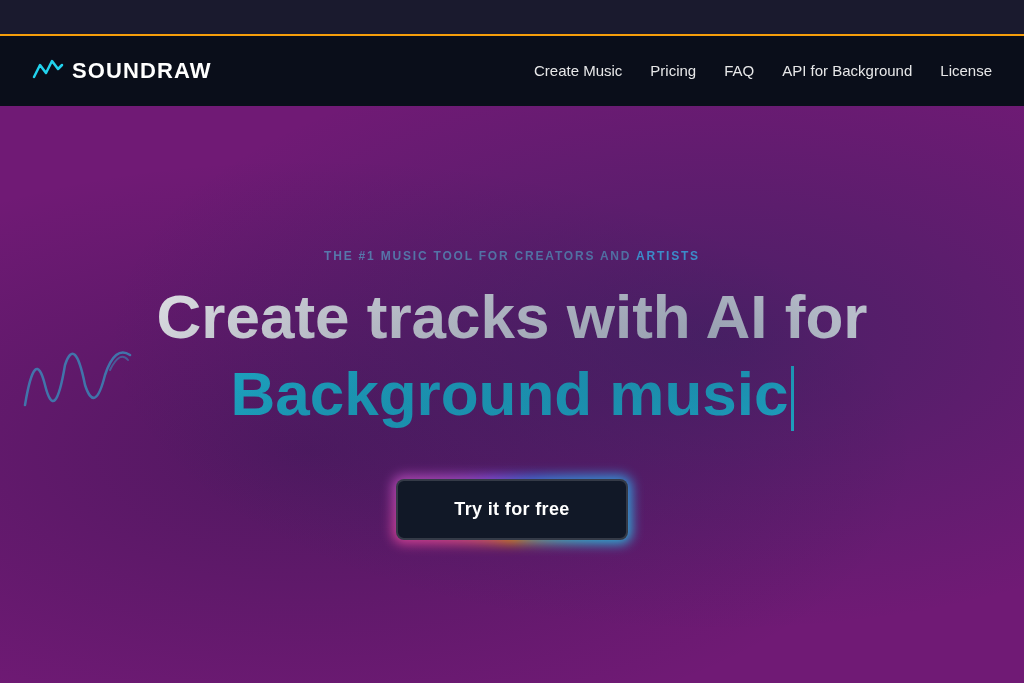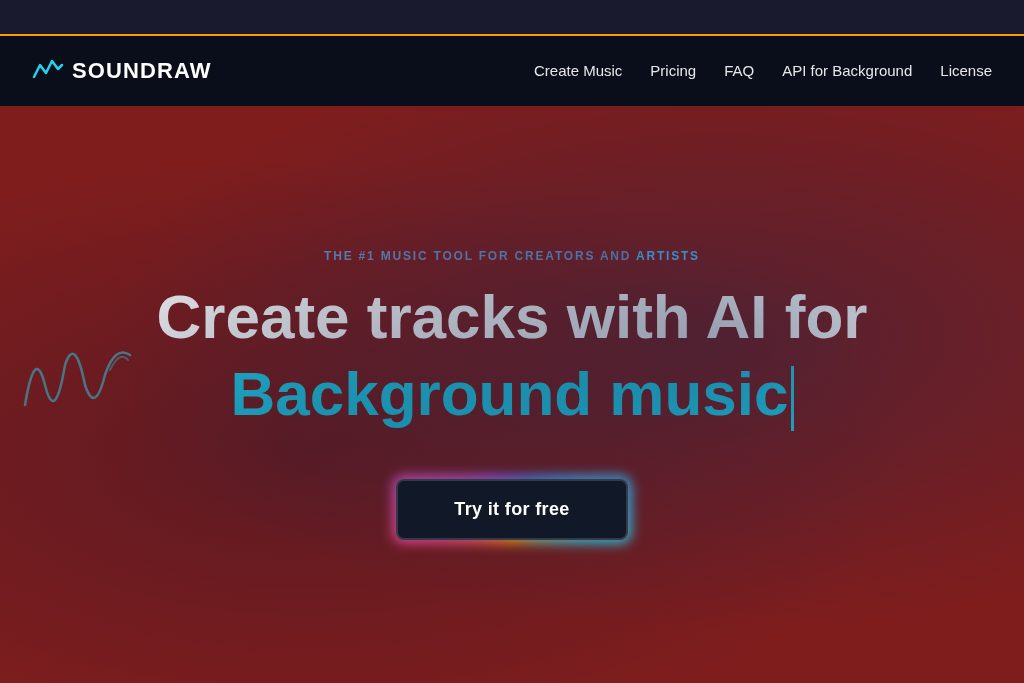--- a/index.html
+++ b/index.html
@@ -101,21 +101,21 @@
 
     
     .hero {
       width: 100%;
       height: calc(683px - 36px - 70px);
       display: flex;
       flex-direction: column;
       align-items: center;
       justify-content: center;
       position: relative;
-      background-color: #7f1d1d;
+      background-color: #701a75;
     }
 
     
     .waveform-decoration {
       position: absolute;
       left: 20px;
       top: 50%;
       transform: translateY(-50%);
       width: 120px;
       height: 120px;

